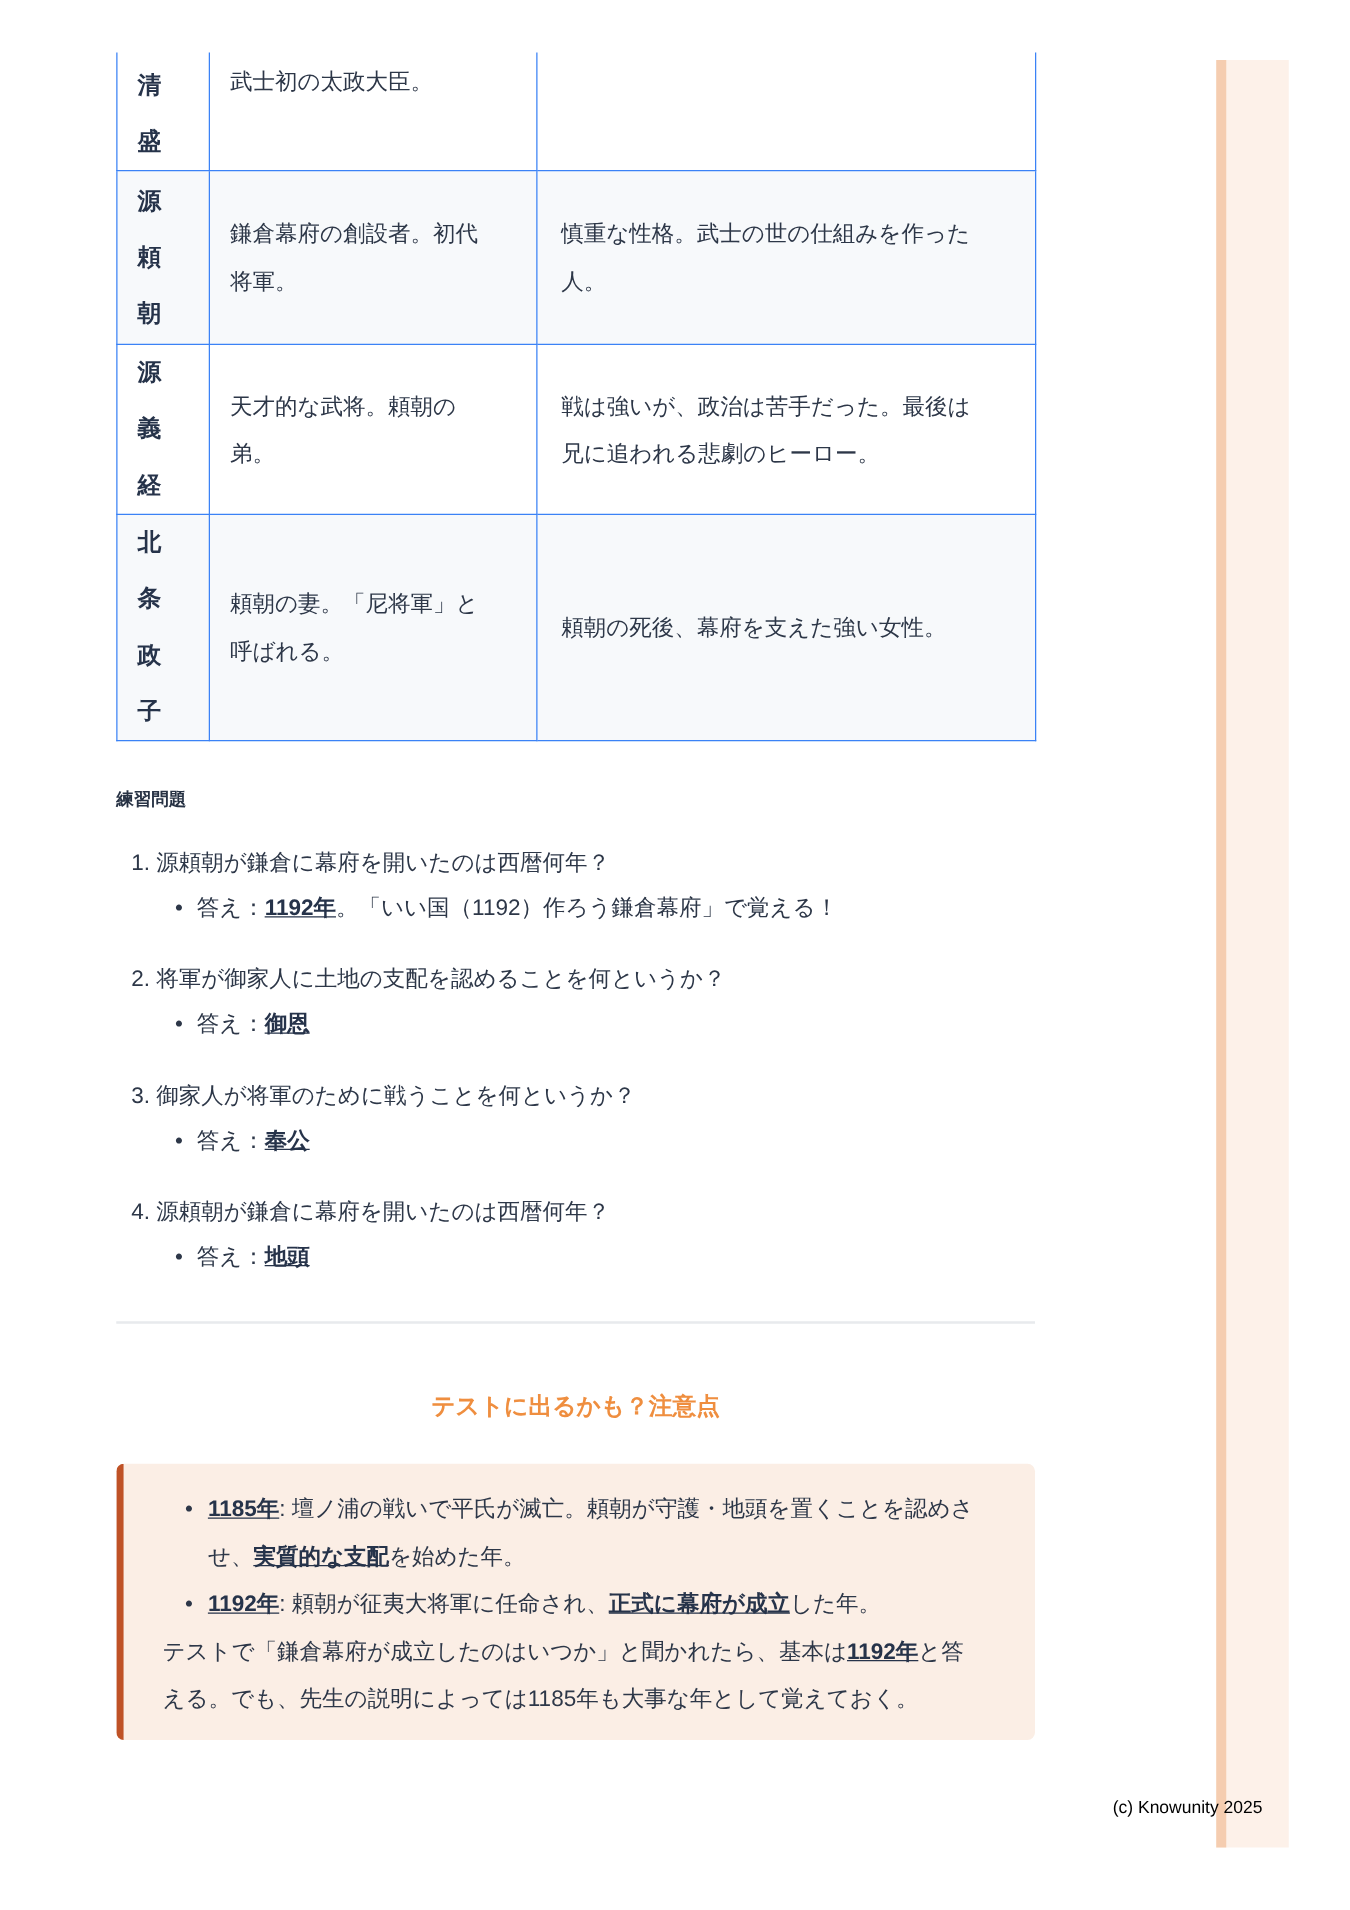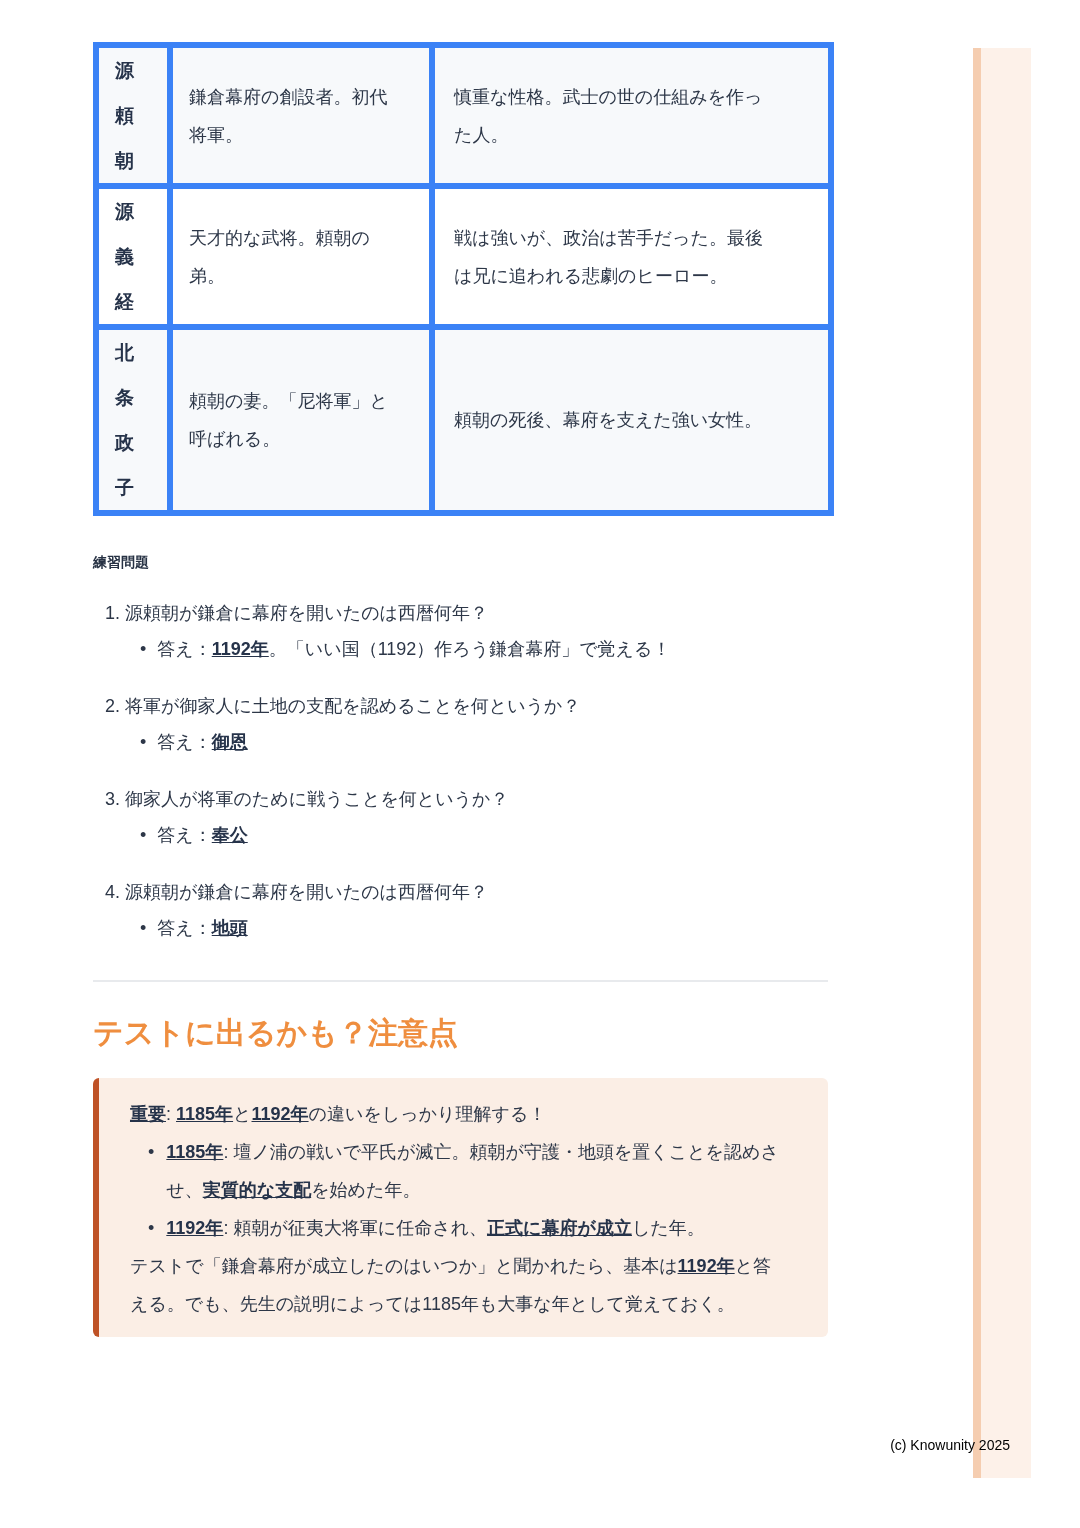--- a/index.html
+++ b/index.html
@@ -13,21 +13,21 @@
     background:#fdf1e9; border-left:8px solid #f5cdb0; z-index:1;
   }
   .content { position:absolute; left:93px; top:0; width:735px; z-index:2; }
 
   
   .people-table {
     border-collapse:collapse; table-layout:fixed; width:735px;
     margin-top:42px; font-size:18px;
   }
   .people-table td {
-    border:6px solid #3b82f6; vertical-align:middle;
+    border:1px solid #3b82f6; vertical-align:middle;
     line-height:38px; color:#2d3748;
   }
   .people-table .c1 { width:74px; }
   .people-table .c2 { width:262px; }
   .people-table .c3 { width:399px; }
   .people-table td.name-cell { padding:0 10px 0 16px; }
   .people-table td.role-cell { padding:4px 40px 4px 16px; }
   .people-table td.note-cell { padding:4px 48px 4px 19px; }
   .vname { width:22px; font-weight:700; font-size:19px; line-height:45px; word-break:break-all; color:#26334a; }
   tr.r1 { height:91px; }
@@ -43,21 +43,21 @@
   .plist { margin-top:23px; }
   .pitem { margin-bottom:29px; }
   .q-line { display:flex; padding-left:12px; font-size:18px; line-height:28px; }
   .q-num { min-width:14px; margin-right:5px; text-align:right; }
   .a-line { display:flex; margin-top:8px; padding-left:47px; font-size:18px; line-height:28px; }
   .bullet { margin-right:11px; }
   strong { font-weight:700; color:#26334a;text-decoration:underline; }
 
   
   .divider { border:none; border-top:2px solid #e8eaed; margin:38px 0 0; }
-  .attention-heading { margin:34px 0 0; font-size:30px; line-height:34px; font-weight:700; color:#ef8e3f; }
+  .attention-heading { margin:50px 0 0; font-size:19px; line-height:34px; font-weight:700; color:#ef8e3f;text-align:center; }
   .callout {
     margin-top:28px; background:#fbeee5; border-left:6px solid #bf5226;
     border-radius:6px; padding:17px 40px 14px 31px;
     font-size:18px; line-height:38px; color:#2d3748;
   }
   .callout p { margin:0; }
   .c-bullet { display:flex; padding-left:18px; }
   .c-bullet .bullet { margin-right:12px; }
   .c-para { margin-top:17px; }
 
@@ -75,20 +75,27 @@
 
   <div class="content">
 
     <table class="people-table">
       <colgroup>
           <col class="c1">
           <col class="c2">
           <col class="c3">
         </colgroup>
       <tbody>
+        <tr class="r1 row-clipped">
+          <td class="name-cell">
+              <div class="vname">清盛</div>
+            </td>
+          <td class="role-cell">武士初の太政大臣。</td>
+          <td class="note-cell"></td>
+        </tr>
         <tr class="r2 stripe">
           <td class="name-cell">
               <div class="vname">源頼朝</div>
             </td>
           <td class="role-cell">鎌倉幕府の創設者。初代将軍。</td>
           <td class="note-cell">慎重な性格。武士の世の仕組みを作った人。</td>
         </tr>
         <tr class="r3">
           <td class="name-cell">
               <div class="vname">源義経</div>
@@ -154,21 +161,20 @@
           </div>
       </div>
 
     </div>
 
     <hr class="divider">
 
     <h2 class="attention-heading">テストに出るかも？注意点</h2>
 
     <div class="callout">
-      <p class="lead"><strong>重要</strong><span>: </span><strong>1185年</strong><span>と</span><strong>1192年</strong><span>の違いをしっかり理解する！</span></p>
 
       <div class="c-bullet">
           <span class="bullet">•</span>
           <span class="c-text"><strong>1185年</strong><span>: 壇ノ浦の戦いで平氏が滅亡。頼朝が守護・地頭を置くことを認めさせ、</span><strong>実質的な支配</strong><span>を始めた年。</span></span>
         </div>
 
       <div class="c-bullet">
           <span class="bullet">•</span>
           <span class="c-text"><strong>1192年</strong><span>: 頼朝が征夷大将軍に任命され、</span><strong>正式に幕府が成立</strong><span>した年。</span></span>
         </div>

